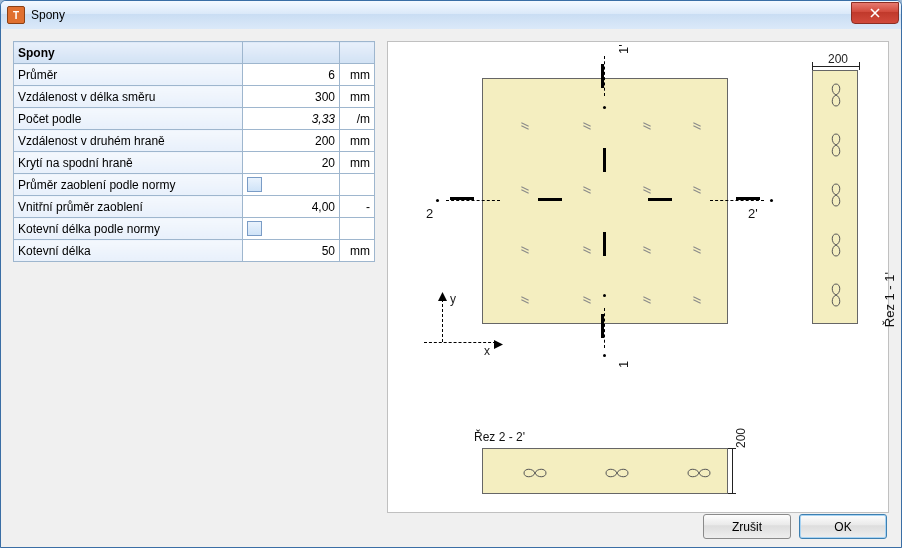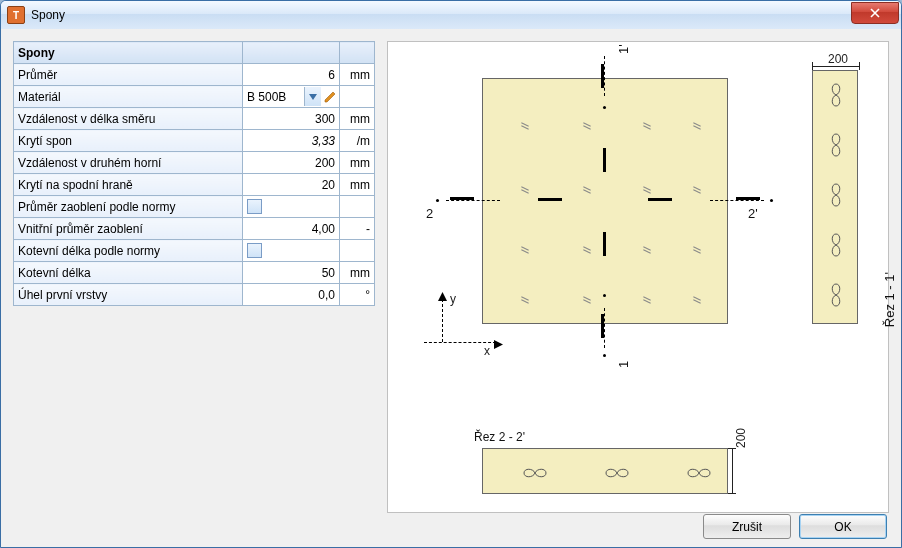--- a/index.html
+++ b/index.html
@@ -76,50 +76,31 @@
                 <td>Spony</td>
                 <td></td>
                 <td></td>
               </tr>
               <tr>
                 <td class="label">Průměr</td>
                 <td class="val">6</td>
                 <td class="unit">mm</td>
               </tr>
               <tr>
-                <td class="label">Materiál</td>
-                <td class="combo">
-                  <div class="combo-wrap">
-                    <span class="combo-txt">B 500B</span>
-                    <span class="combo-btn">
-                      <svg viewBox="0 0 8 6">
-                        <path d="M0 0 L8 0 L4 6 Z" fill="#3a6ea5"></path>
-                      </svg>
-                    </span>
-                    <span class="pencil">
-                      <svg viewBox="0 0 14 14">
-                        <path d="M2 12 L4 12 L12 4 L10 2 L2 10 Z" fill="#e09020" stroke="#a06010" stroke-width="0.6"></path>
-                      </svg>
-                    </span>
-                  </div>
-                </td>
-                <td class="unit"></td>
-              </tr>
-              <tr>
                 <td class="label">Vzdálenost v délka směru</td>
                 <td class="val">300</td>
                 <td class="unit">mm</td>
               </tr>
               <tr>
-                <td class="label">Krytí spon</td>
+                <td class="label">Počet podle</td>
                 <td class="val italic">3,33</td>
                 <td class="unit">/m</td>
               </tr>
               <tr>
-                <td class="label">Vzdálenost v druhém horní</td>
+                <td class="label">Vzdálenost v druhém hraně</td>
                 <td class="val">200</td>
                 <td class="unit">mm</td>
               </tr>
               <tr>
                 <td class="label">Krytí na spodní hraně</td>
                 <td class="val">20</td>
                 <td class="unit">mm</td>
               </tr>
               <tr>
                 <td class="label">Průměr zaoblení podle normy</td>
@@ -133,25 +114,20 @@
               </tr>
               <tr>
                 <td class="label">Kotevní délka podle normy</td>
                 <td style="text-align: left;"><span class="chk"></span></td>
                 <td class="unit"></td>
               </tr>
               <tr>
                 <td class="label">Kotevní délka</td>
                 <td class="val">50</td>
                 <td class="unit">mm</td>
-              </tr>
-              <tr>
-                <td class="label">Úhel první vrstvy</td>
-                <td class="val">0,0</td>
-                <td class="unit">°</td>
               </tr>
             </tbody>
         </table>
       </div>
 
       <div class="right">
         <div class="diagram">
 
           <div class="plan"></div>
 

